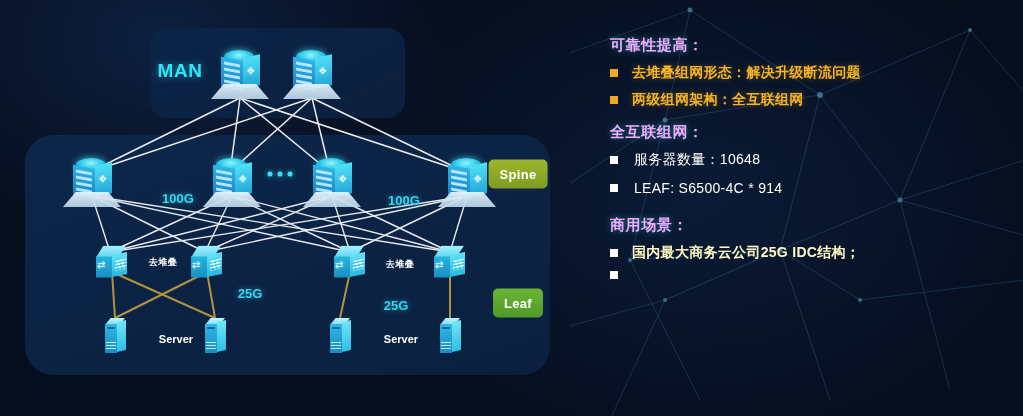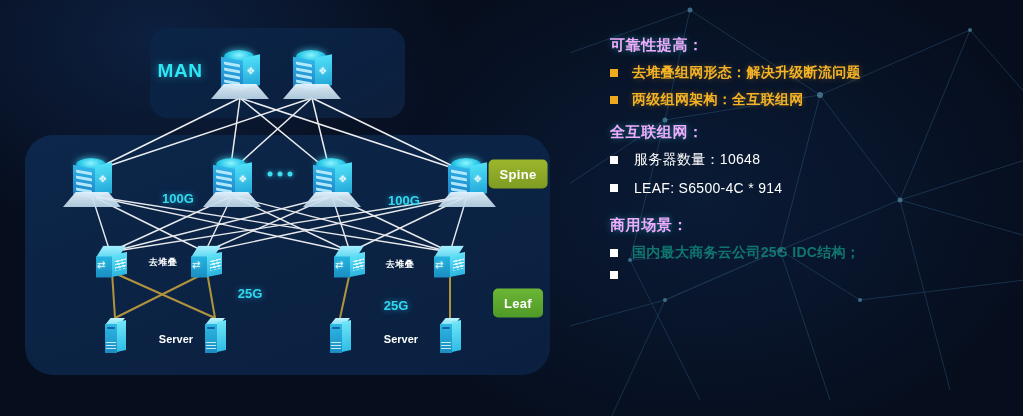--- a/index.html
+++ b/index.html
@@ -148,21 +148,21 @@
     color:#f0abfc;font-size:15px;font-weight:700;letter-spacing:.6px;margin-bottom:9px;
     text-shadow:0 0 7px rgba(45,215,240,.45);
   }
   .bullet-row{display:flex;align-items:center;margin:0 0 9px 0;}
   .bsq{width:8px;height:8px;flex:0 0 8px;margin-right:14px;}
   .bsq.amber{background:#f0a81e;}
   .bsq.white{background:#ffffff;}
   .btxt{font-size:14px;font-weight:700;letter-spacing:.3px;}
   .btxt.amber{color:#f5b326;text-shadow:0 0 6px rgba(240,165,25,.35);}
   .btxt.white{color:#ffffff;font-weight:400;}
-  .btxt.whiteb{color:#0f766e;font-weight:700;}
+  .btxt.whiteb{color:#fef9c3;font-weight:700;}
   #sec-scale .bullet-row{margin-bottom:11px;}
   #sec-scale .bsq{margin-right:16px;}
   #sec-comm{margin-top:20px;}
 </style>
 </head>
 <body>
 
 <div id="diagram">
 
   <div class="panel" id="man-panel"></div>

